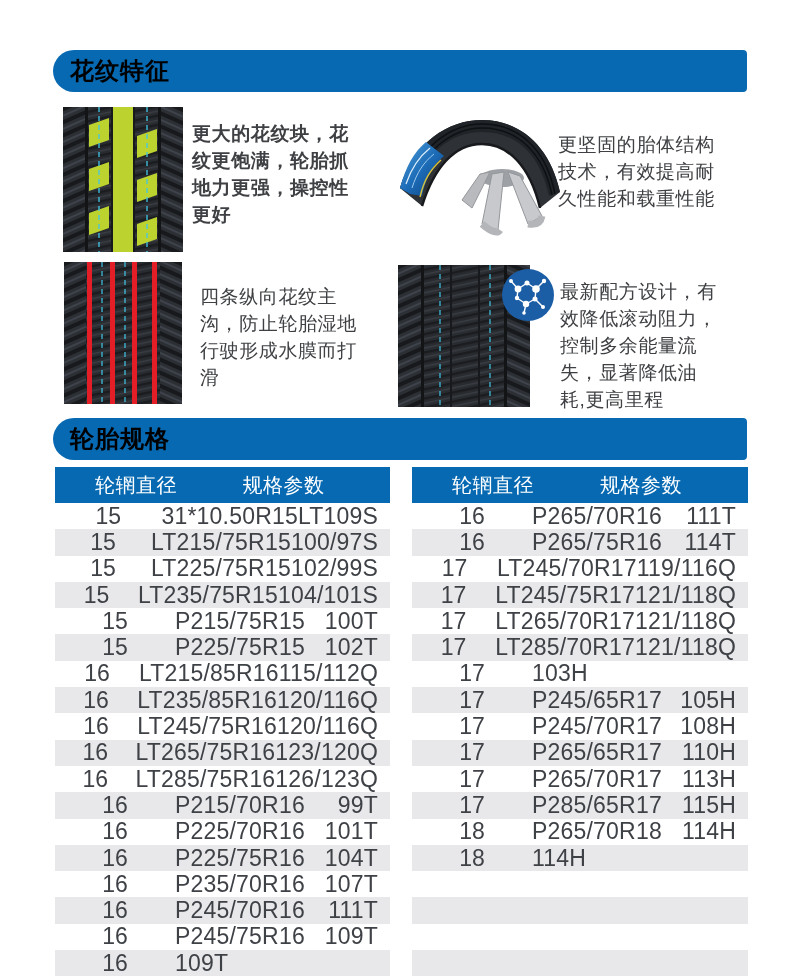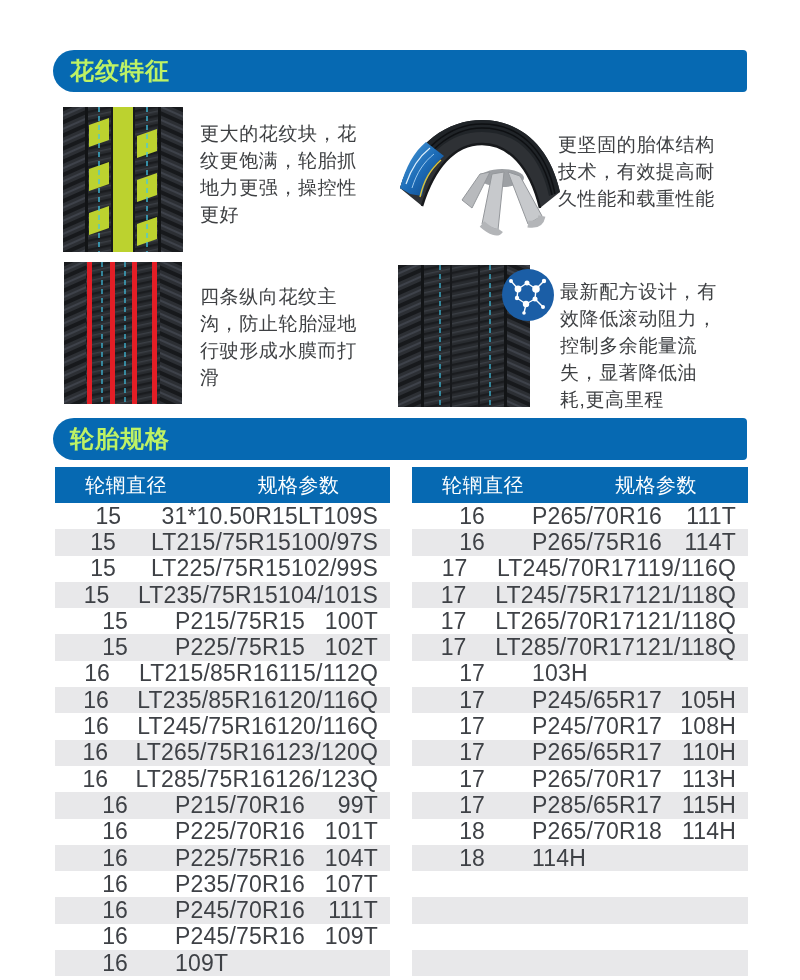--- a/index.html
+++ b/index.html
@@ -2,45 +2,45 @@
 <html><head>
 <meta charset="utf-8">
 <style>
   * { margin:0; padding:0; box-sizing:border-box; }
   html,body { background:#ffffff; }
   body { width:800px; height:980px; font-family:"Liberation Sans", sans-serif; }
   .page { position:relative; width:800px; height:980px; background:#fff; overflow:hidden; }
 
   
   .band { position:absolute; left:53px; width:694px; height:42px; background:#0669b2;
-          border-radius:21px 4px 4px 21px; color:#bef264; font-size:24px; font-weight:bold;
+          border-radius:21px 4px 4px 21px; color:#000000; font-size:24px; font-weight:bold;
           line-height:42px; padding-left:17px; letter-spacing:1px; }
   .band-features { top:50px; }
   .band-specs { top:418px; }
 
   
   .feature-img { position:absolute; display:block; }
   .img-tread1 { left:63px; top:107px; width:120px; height:145px; }
   .img-tire3d { left:396px; top:112px; width:170px; height:125px; }
   .img-tread3 { left:64px; top:262px; width:118px; height:142px; }
   .img-tread4 { left:398px; top:265px; width:160px; height:142px; }
   .feature-text { position:absolute; color:#3e4043; font-size:19px; line-height:27px;
                   white-space:pre-line; letter-spacing:0.6px; }
-  .text-1 { left:200px; top:120px; width:185px; }
+  .text-1 { left:192px; top:120px; width:185px;font-weight:bold; }
   .text-2 { left:558px; top:131px; width:205px; }
   .text-3 { left:200px; top:283px; width:190px; }
   .text-4 { left:560px; top:278px; width:200px; }
 
   
   .spec-table { position:absolute; top:467px; }
   .spec-table-left  { left:55px;  width:335px; }
   .spec-table-right { left:412px; width:336px; }
   .thead { display:flex; height:36px; background:#0669b2; color:#fff; font-size:20px;
            align-items:center; font-weight:500; letter-spacing:0.5px; }
-  .th-d { width:122px; text-align:left;margin-left:30px; }
+  .th-d { width:122px; text-align:right; }
   .th-s { flex:1; text-align:center; }
   .tr { display:flex; height:26.3px; align-items:center; font-size:23px; color:#3e4146; }
   .tbody > div:nth-of-type(even) { background:#e8e8ea; }
   .td-d { width:120px; text-align:center; }
   .td-s { flex:1; text-align:left; letter-spacing:0.2px; }
   .td-l { text-align:right; padding-right:12px; letter-spacing:0.2px; }
 </style>
 </head>
 <body>
 

